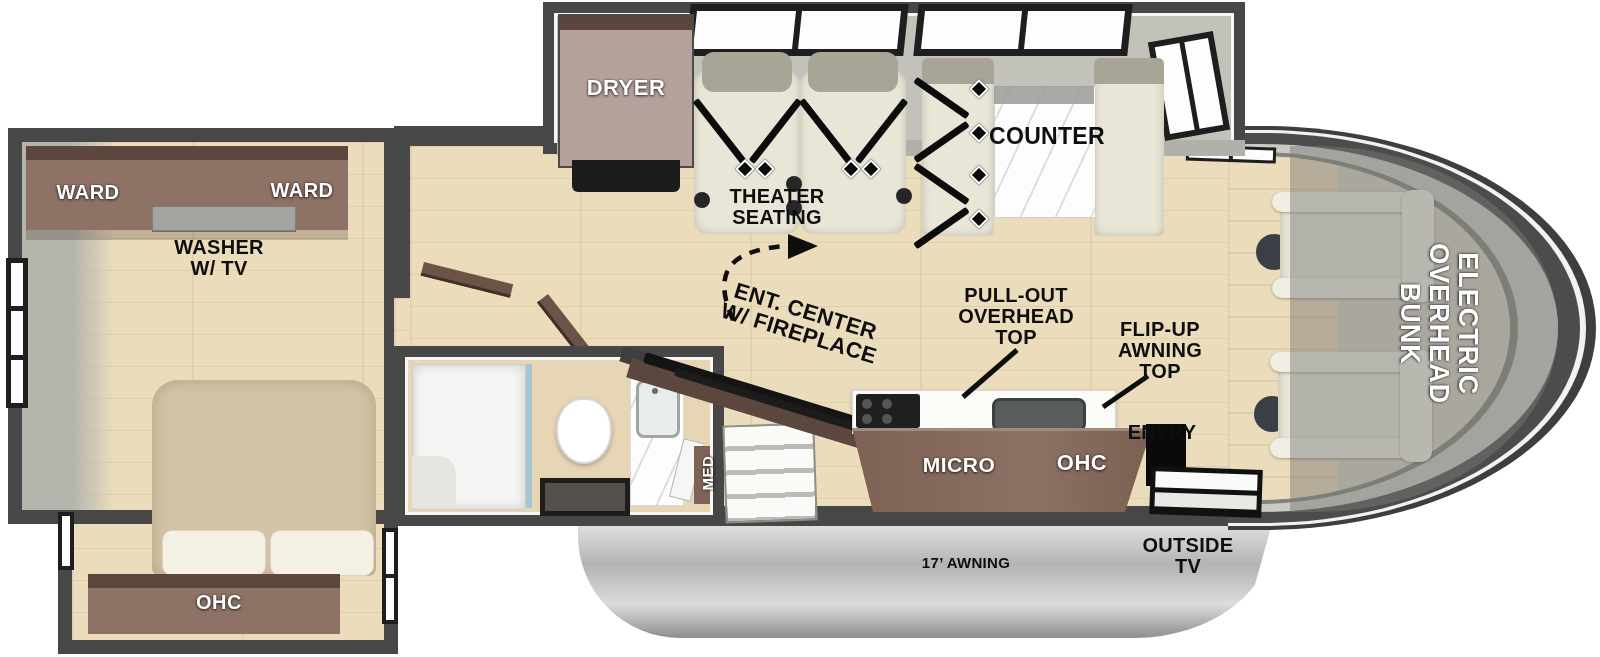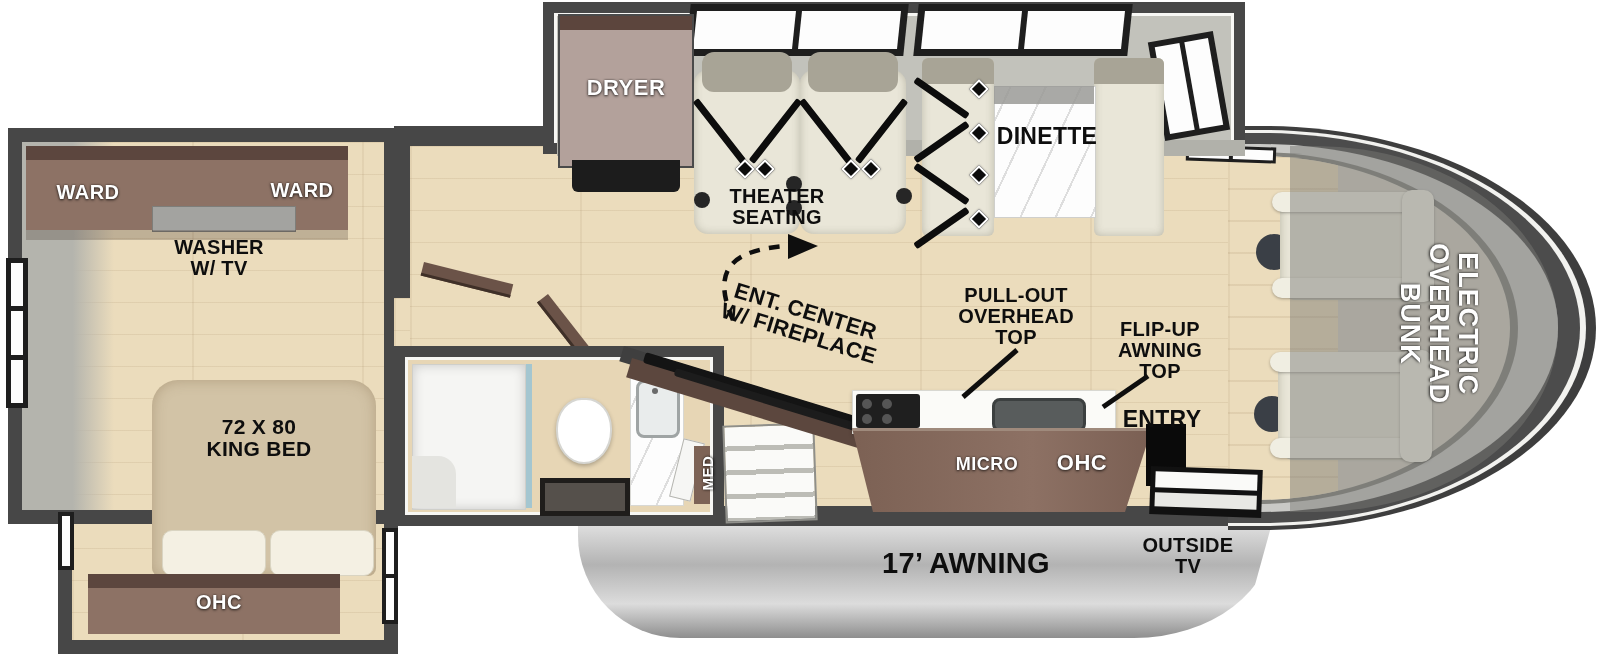--- a/index.html
+++ b/index.html
@@ -32,43 +32,41 @@
 </style>
 </head>
 <body>
 
 <div id="plan">
 
   <div class="abs" style="left:578px;top:516px;width:696px;height:122px;
               background:linear-gradient(180deg,#e9e9e9 0,#b3b3b3 40%,#dcdcdc 72%,#8e8e8e 100%);
               border-radius:4px 12px 150px 110px / 4px 16px 115px 110px;
               clip-path:polygon(0 4%,100% 0,97% 62%,92% 100%,7% 100%,0 46%);"></div>
-  <div class="abs lblB" style="left:966px;top:563px;font-size:29px;transform:translate(-50%,-50%);">17’ AWNING</div>
+  <div class="abs lblB" style="left:966px;top:563px;font-size:15px;transform:translate(-50%,-50%);">17’ AWNING</div>
   <div class="abs lblB" style="left:1188px;top:556px;font-size:20px;transform:translate(-50%,-50%);">OUTSIDE
 TV</div>
 
   <div class="abs wall" style="left:58px;top:470px;width:340px;height:184px;"></div>
   <div class="abs wood" style="left:72px;top:484px;width:312px;height:156px;"></div>
   <div class="abs wall" style="left:8px;top:128px;width:390px;height:396px;"></div>
   <div class="abs wood" style="left:22px;top:142px;width:362px;height:368px;"></div>
   <div class="abs" style="left:22px;top:142px;width:92px;height:368px;background:linear-gradient(90deg,#b4b4ad 55%,rgba(180,180,173,0));"></div>
 
   <div class="abs cab-brown" style="left:26px;top:146px;width:322px;height:84px;"></div>
   <div class="abs" style="left:152px;top:206px;width:142px;height:24px;background:#a3a3a0;border:1px solid #7e7e7a;"></div>
   <div class="abs" style="left:26px;top:230px;width:322px;height:10px;background:rgba(60,45,35,.25);"></div>
   <div class="abs lblW" style="left:88px;top:193px;font-size:20px;transform:translate(-50%,-50%);">WARD</div>
   <div class="abs lblW" style="left:302px;top:191px;font-size:20px;transform:translate(-50%,-50%);">WARD</div>
   <div class="abs lblB" style="left:219px;top:258px;font-size:20px;transform:translate(-50%,-50%);">WASHER
 W/ TV</div>
 
   <div class="abs" style="left:152px;top:380px;width:224px;height:196px;background:#d2c3a6;border-radius:26px 26px 8px 8px;box-shadow:inset 0 0 14px rgba(120,95,60,.35);"></div>
   <div class="abs" style="left:162px;top:530px;width:102px;height:44px;background:#f4f0e3;border:1px solid #d9d4c2;border-radius:10px;"></div>
   <div class="abs" style="left:270px;top:530px;width:102px;height:44px;background:#f4f0e3;border:1px solid #d9d4c2;border-radius:10px;"></div>
-  <div class="abs lblB" style="left:259px;top:438px;font-size:21px;transform:translate(-50%,-50%);">72 X 80
-KING BED</div>
   <div class="abs cab-brown" style="left:88px;top:574px;width:252px;height:60px;"></div>
   <div class="abs lblW" style="left:219px;top:603px;font-size:20px;transform:translate(-50%,-50%);">OHC</div>
 
   <div class="abs win" style="left:6px;top:258px;width:22px;height:150px;flex-direction:column;padding:5px;gap:5px;">
     <div class="pane"></div>
       <div class="pane"></div>
       <div class="pane"></div>
   </div>
   <div class="abs win" style="left:58px;top:512px;width:16px;height:58px;flex-direction:column;padding:4px;gap:4px;">
     <div class="pane"></div>
@@ -173,21 +171,21 @@
   <div class="abs marble" style="left:994px;top:86px;width:100px;height:130px;border:1px solid #cfcfcc;"></div>
   <div class="abs" style="left:994px;top:86px;width:100px;height:18px;background:#9a9a96;opacity:.85;"></div>
   <div class="belt" style="left:938px;top:66px;height:64px;transform:rotate(-55deg);"></div>
   <div class="belt" style="left:938px;top:110px;height:64px;transform:rotate(55deg);"></div>
   <div class="belt" style="left:938px;top:152px;height:64px;transform:rotate(-55deg);"></div>
   <div class="belt" style="left:938px;top:196px;height:64px;transform:rotate(55deg);"></div>
   <div class="buckle" style="left:972px;top:82px;"></div>
   <div class="buckle" style="left:972px;top:126px;"></div>
   <div class="buckle" style="left:972px;top:168px;"></div>
   <div class="buckle" style="left:972px;top:212px;"></div>
-  <div class="abs lblB" style="left:1047px;top:137px;font-size:23px;transform:translate(-50%,-50%);">DINETTE</div>
+  <div class="abs lblB" style="left:1047px;top:137px;font-size:23px;transform:translate(-50%,-50%);">COUNTER</div>
 
   <div class="abs wall" style="left:394px;top:346px;width:330px;height:180px;"></div>
   <div class="abs room" style="left:408px;top:360px;width:302px;height:152px;background:#e7d6b5;"></div>
   <div class="abs" style="left:412px;top:364px;width:112px;height:144px;background:#f5f5f3;border:1px solid #cfcfca;box-shadow:inset 0 0 12px rgba(0,0,0,.18);"></div>
   <div class="abs" style="left:412px;top:456px;width:44px;height:52px;background:#e4e4e0;border-radius:0 18px 0 0;"></div>
   <div class="abs" style="left:526px;top:364px;width:6px;height:144px;background:#a4c6d0;"></div>
   <div class="abs" style="left:556px;top:398px;width:52px;height:62px;background:#fff;border:2px solid #d6d6d2;border-radius:46% 46% 50% 50%;box-shadow:0 2px 4px rgba(0,0,0,.25);"></div>
   <div class="abs" style="left:540px;top:478px;width:80px;height:28px;background:#55504b;border:5px solid #1f1d1b;"></div>
   <div class="abs marble" style="left:630px;top:374px;width:52px;height:130px;border:1px solid #d8d8d4;"></div>
   <div class="abs" style="left:636px;top:380px;width:38px;height:52px;background:#e9ecec;border:3px solid #9fa4a4;border-radius:8px;"></div>
@@ -206,21 +204,21 @@
   <div class="abs" style="left:676px;top:368px;width:212px;height:8px;background:#1c1c1c;border-radius:3px;transform:rotate(17deg);transform-origin:left top;"></div>
 
   <div class="abs" style="left:852px;top:390px;width:262px;height:42px;background:#fbfbf8;border:1px solid #d8d8d2;box-shadow:0 2px 4px rgba(0,0,0,.2);"></div>
   <div class="abs" style="left:856px;top:394px;width:64px;height:34px;background:#1f1f1f;border-radius:3px;"></div>
   <div class="dot" style="left:862px;top:399px;width:10px;height:10px;background:#555;"></div>
   <div class="dot" style="left:882px;top:399px;width:10px;height:10px;background:#555;"></div>
   <div class="dot" style="left:862px;top:414px;width:10px;height:10px;background:#555;"></div>
   <div class="dot" style="left:882px;top:414px;width:10px;height:10px;background:#555;"></div>
   <div class="abs" style="left:992px;top:398px;width:88px;height:28px;background:#585c5c;border-radius:8px;border:3px solid #3c4040;"></div>
   <div class="abs cab-brown2" style="left:852px;top:428px;width:300px;height:84px;clip-path:polygon(0 0,100% 0,91% 100%,7% 100%);box-shadow:inset 0 3px 0 #9f8a7c;"></div>
-  <div class="abs lblW" style="left:959px;top:465px;font-size:18px;transform:translate(-50%,-50%);margin-left:28px;">MICRO</div>
+  <div class="abs lblW" style="left:959px;top:465px;font-size:21px;transform:translate(-50%,-50%);">MICRO</div>
   <div class="abs lblW" style="left:1082px;top:463px;font-size:22px;transform:translate(-50%,-50%);">OHC</div>
 
   <div class="abs" style="left:1146px;top:424px;width:40px;height:62px;background:#0a0a0a;"></div>
   <div class="abs" style="left:1150px;top:468px;width:112px;height:48px;background:#111;transform:rotate(2deg);padding:5px;box-sizing:border-box;">
     <div style="height:16px;background:#fafaf8;margin-bottom:5px;"></div>
     <div style="height:14px;background:#e8e8e4;"></div>
   </div>
 
   <svg class="abs" width="1600" height="657" viewBox="0 0 1600 657" style="left:0;top:0;pointer-events:none;">
     <line x1="963" y1="397" x2="1017" y2="350" stroke="#0e0e0e" stroke-width="5"></line>
@@ -232,15 +230,15 @@
   <div class="abs" style="left:802px;top:324px;width:0;height:0;">
     <div class="lblB" style="position:absolute;width:260px;left:-130px;top:-24px;font-size:22px;transform:rotate(17deg);">ENT. CENTER
 W/ FIREPLACE</div>
   </div>
   <div class="abs lblB" style="left:1016px;top:316px;font-size:20px;transform:translate(-50%,-50%);">PULL-OUT
 OVERHEAD
 TOP</div>
   <div class="abs lblB" style="left:1160px;top:350px;font-size:20px;transform:translate(-50%,-50%);">FLIP-UP
 AWNING
 TOP</div>
-  <div class="abs lblB" style="left:1162px;top:420px;font-size:23px;transform:translate(-50%,-50%);">ENTRY</div>
+  <div class="abs lblB" style="left:1162px;top:432px;font-size:20px;transform:translate(-50%,-50%);">ENTRY</div>
 
 </div>
 
 </body></html>

